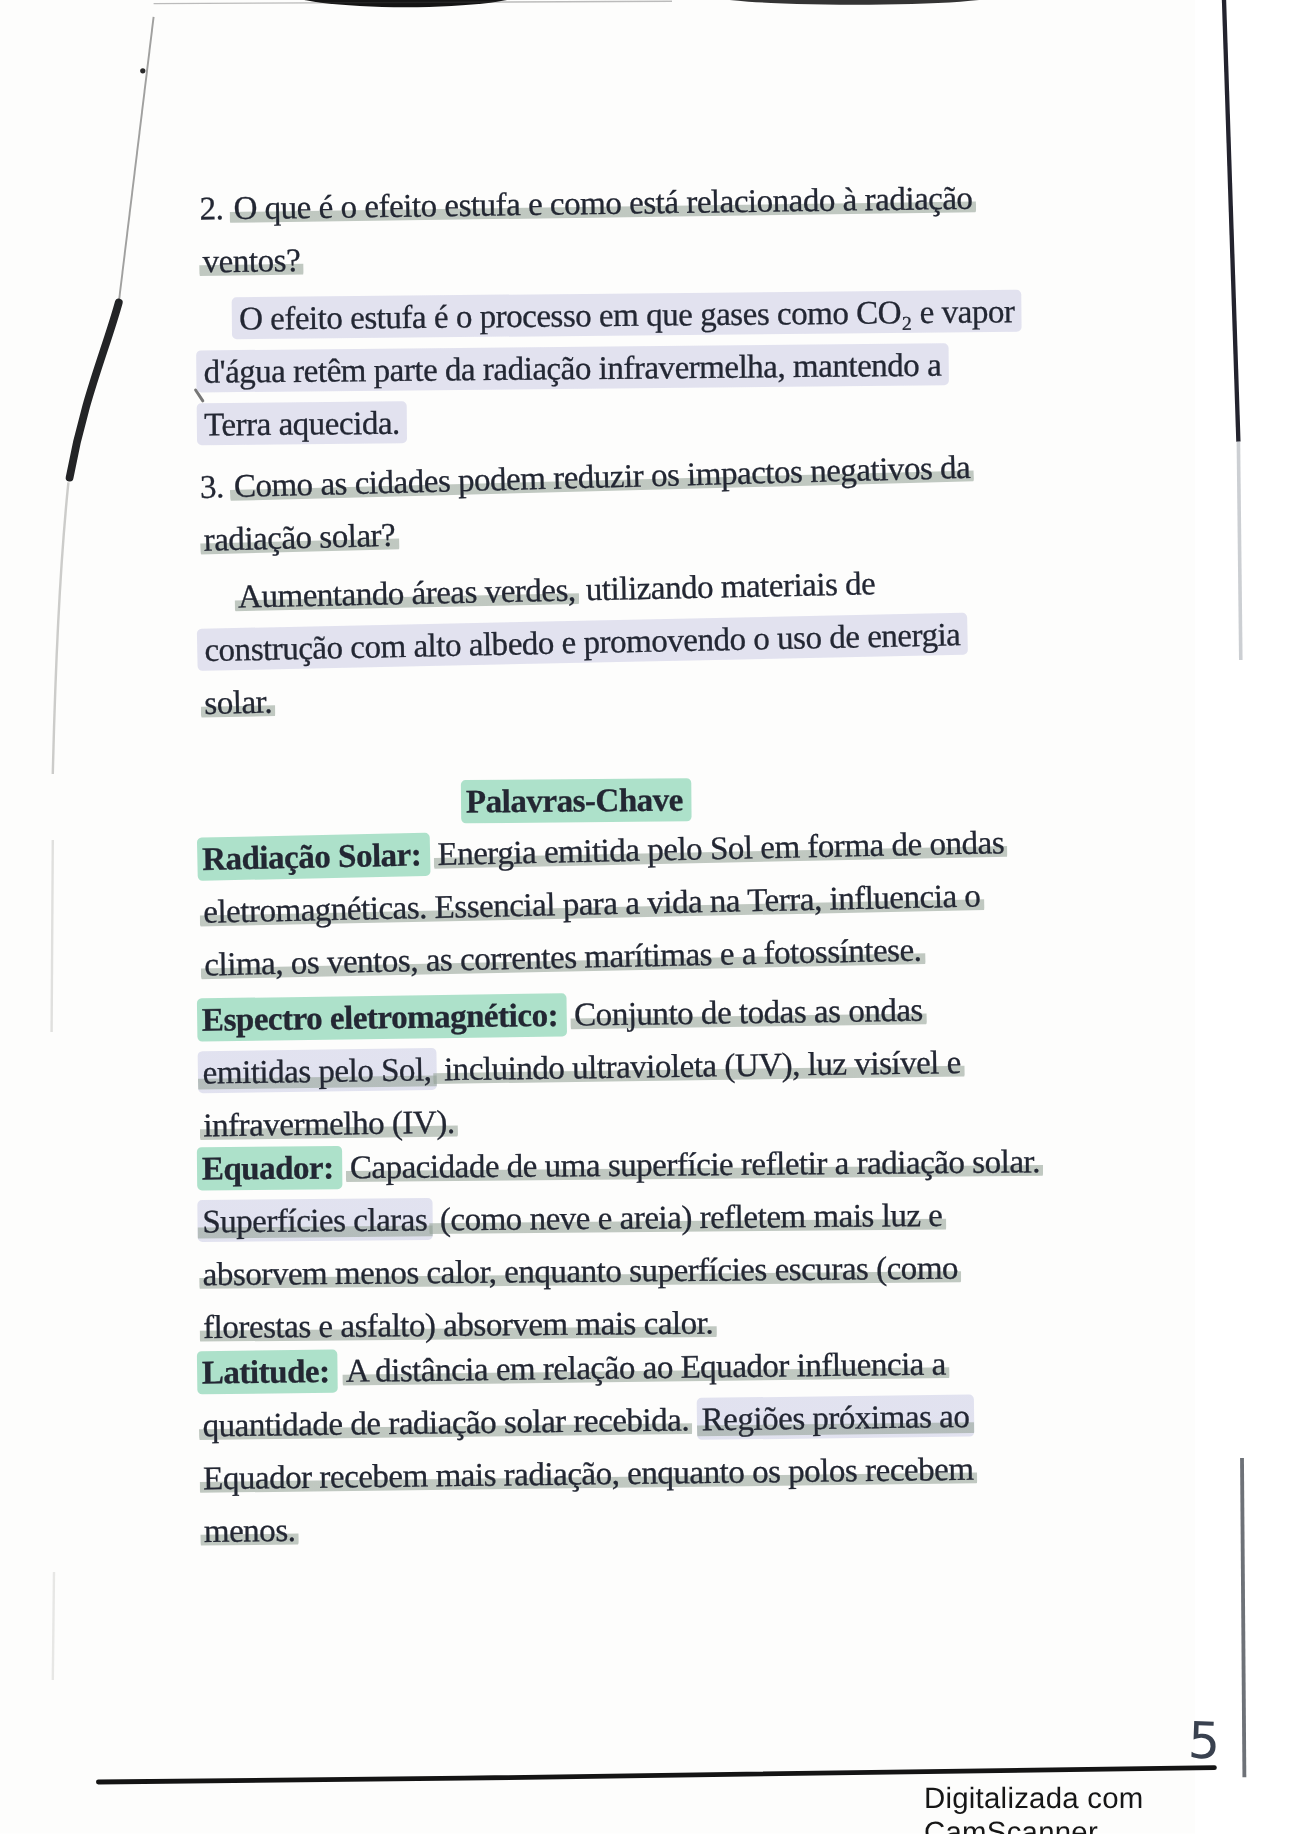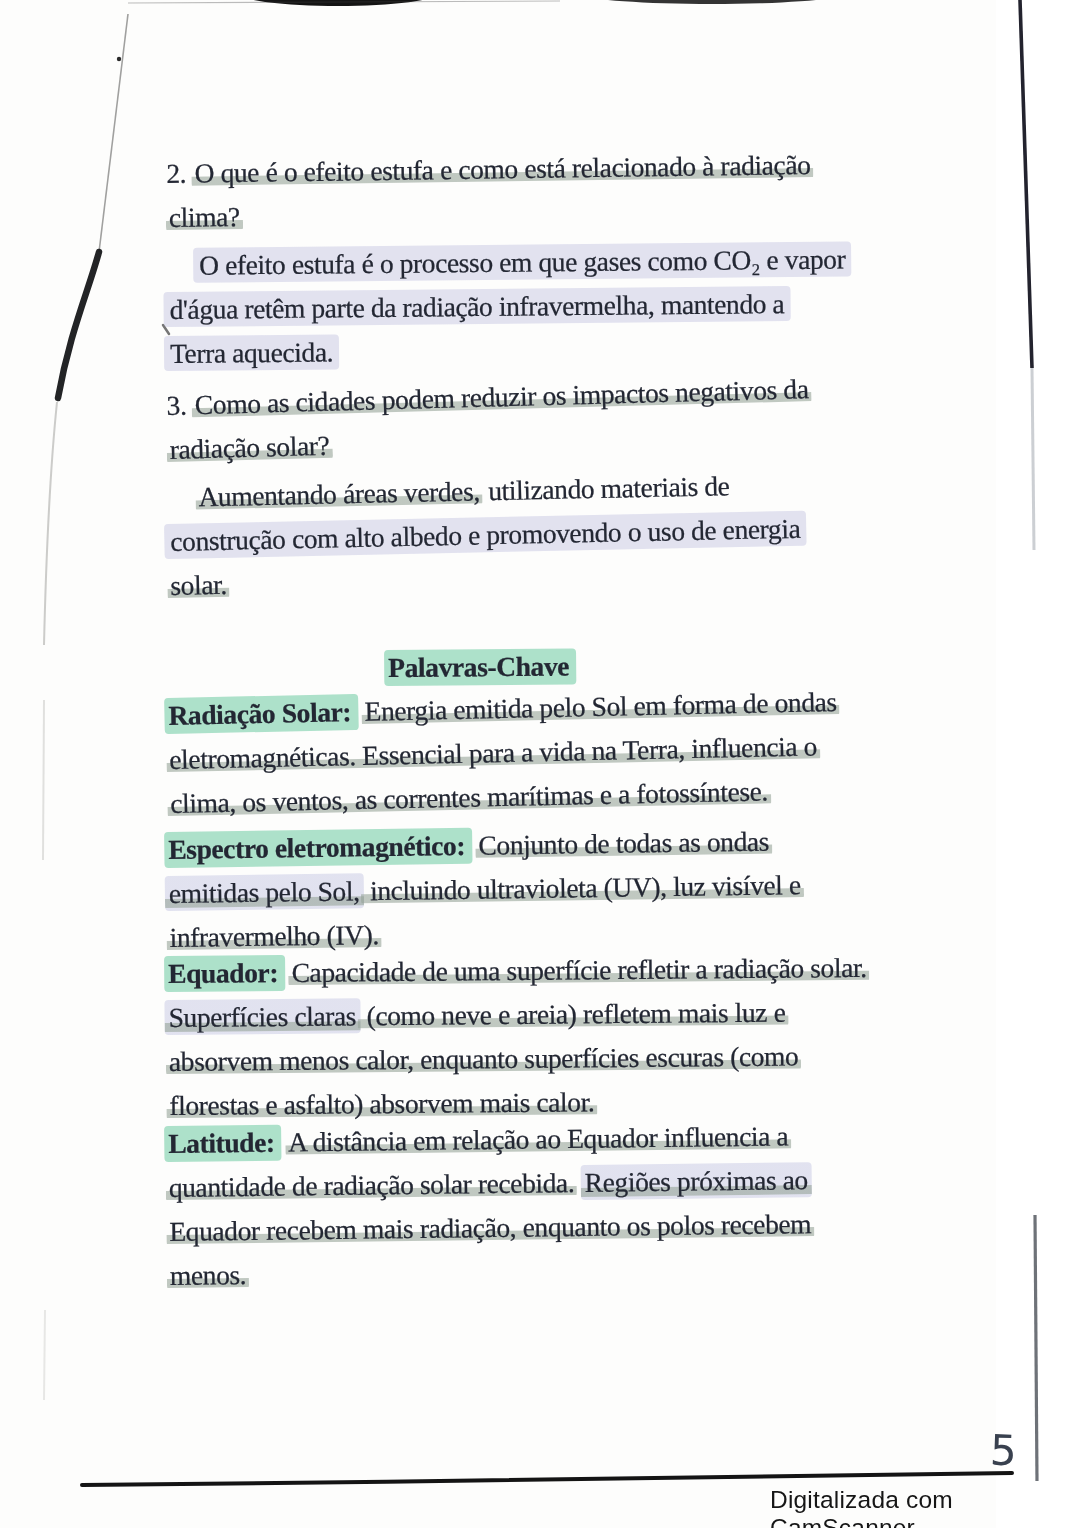--- a/index.html
+++ b/index.html
@@ -97,21 +97,21 @@
     <line x1="1020" y1="0" x2="1032" y2="368" stroke="#23232e" stroke-width="3.6"></line>
     <line x1="1032" y1="368" x2="1034" y2="550" stroke="#9aa0a8" stroke-width="3" opacity="0.5"></line>
     <line x1="1035" y1="1215" x2="1037" y2="1481" stroke="#4a4f57" stroke-width="3.2" opacity="0.8"></line>
 
     <path d="M82,1485 C400,1482 800,1477 1012,1473" fill="none" stroke="#141414" stroke-width="4" stroke-linecap="round"></path>
   </svg>
 
   <div class="doc" id="doc">
       <div class="block" style="top: 152px; left: 166px; transform: rotate(-0.8deg);">
         <div class="line"><span class="seg-plain">2. </span><span class="seg-ul">O que é o efeito estufa e como está relacionado à radiação</span></div>
-        <div class="line"><span class="seg-ul">clima?</span></div>
+        <div class="line"><span class="seg-ul">ventos?</span></div>
       </div>
       <div class="block" style="top: 244px; left: 166px; transform: rotate(-0.55deg);">
         <div class="line" style="padding-left: 30px;"><span class="seg-lav">O efeito estufa é o processo em que gases como CO₂ e vapor</span></div>
         <div class="line"><span class="seg-lav">d'água retêm parte da radiação infravermelha, mantendo a</span></div>
         <div class="line"><span class="seg-lav">Terra aquecida.</span></div>
       </div>
       <div class="block" style="top: 384px; left: 166px; transform: rotate(-1.5deg);">
         <div class="line"><span class="seg-plain">3. </span><span class="seg-ul">Como as cidades podem reduzir os impactos negativos da</span></div>
         <div class="line"><span class="seg-ul">radiação solar?</span></div>
       </div>

